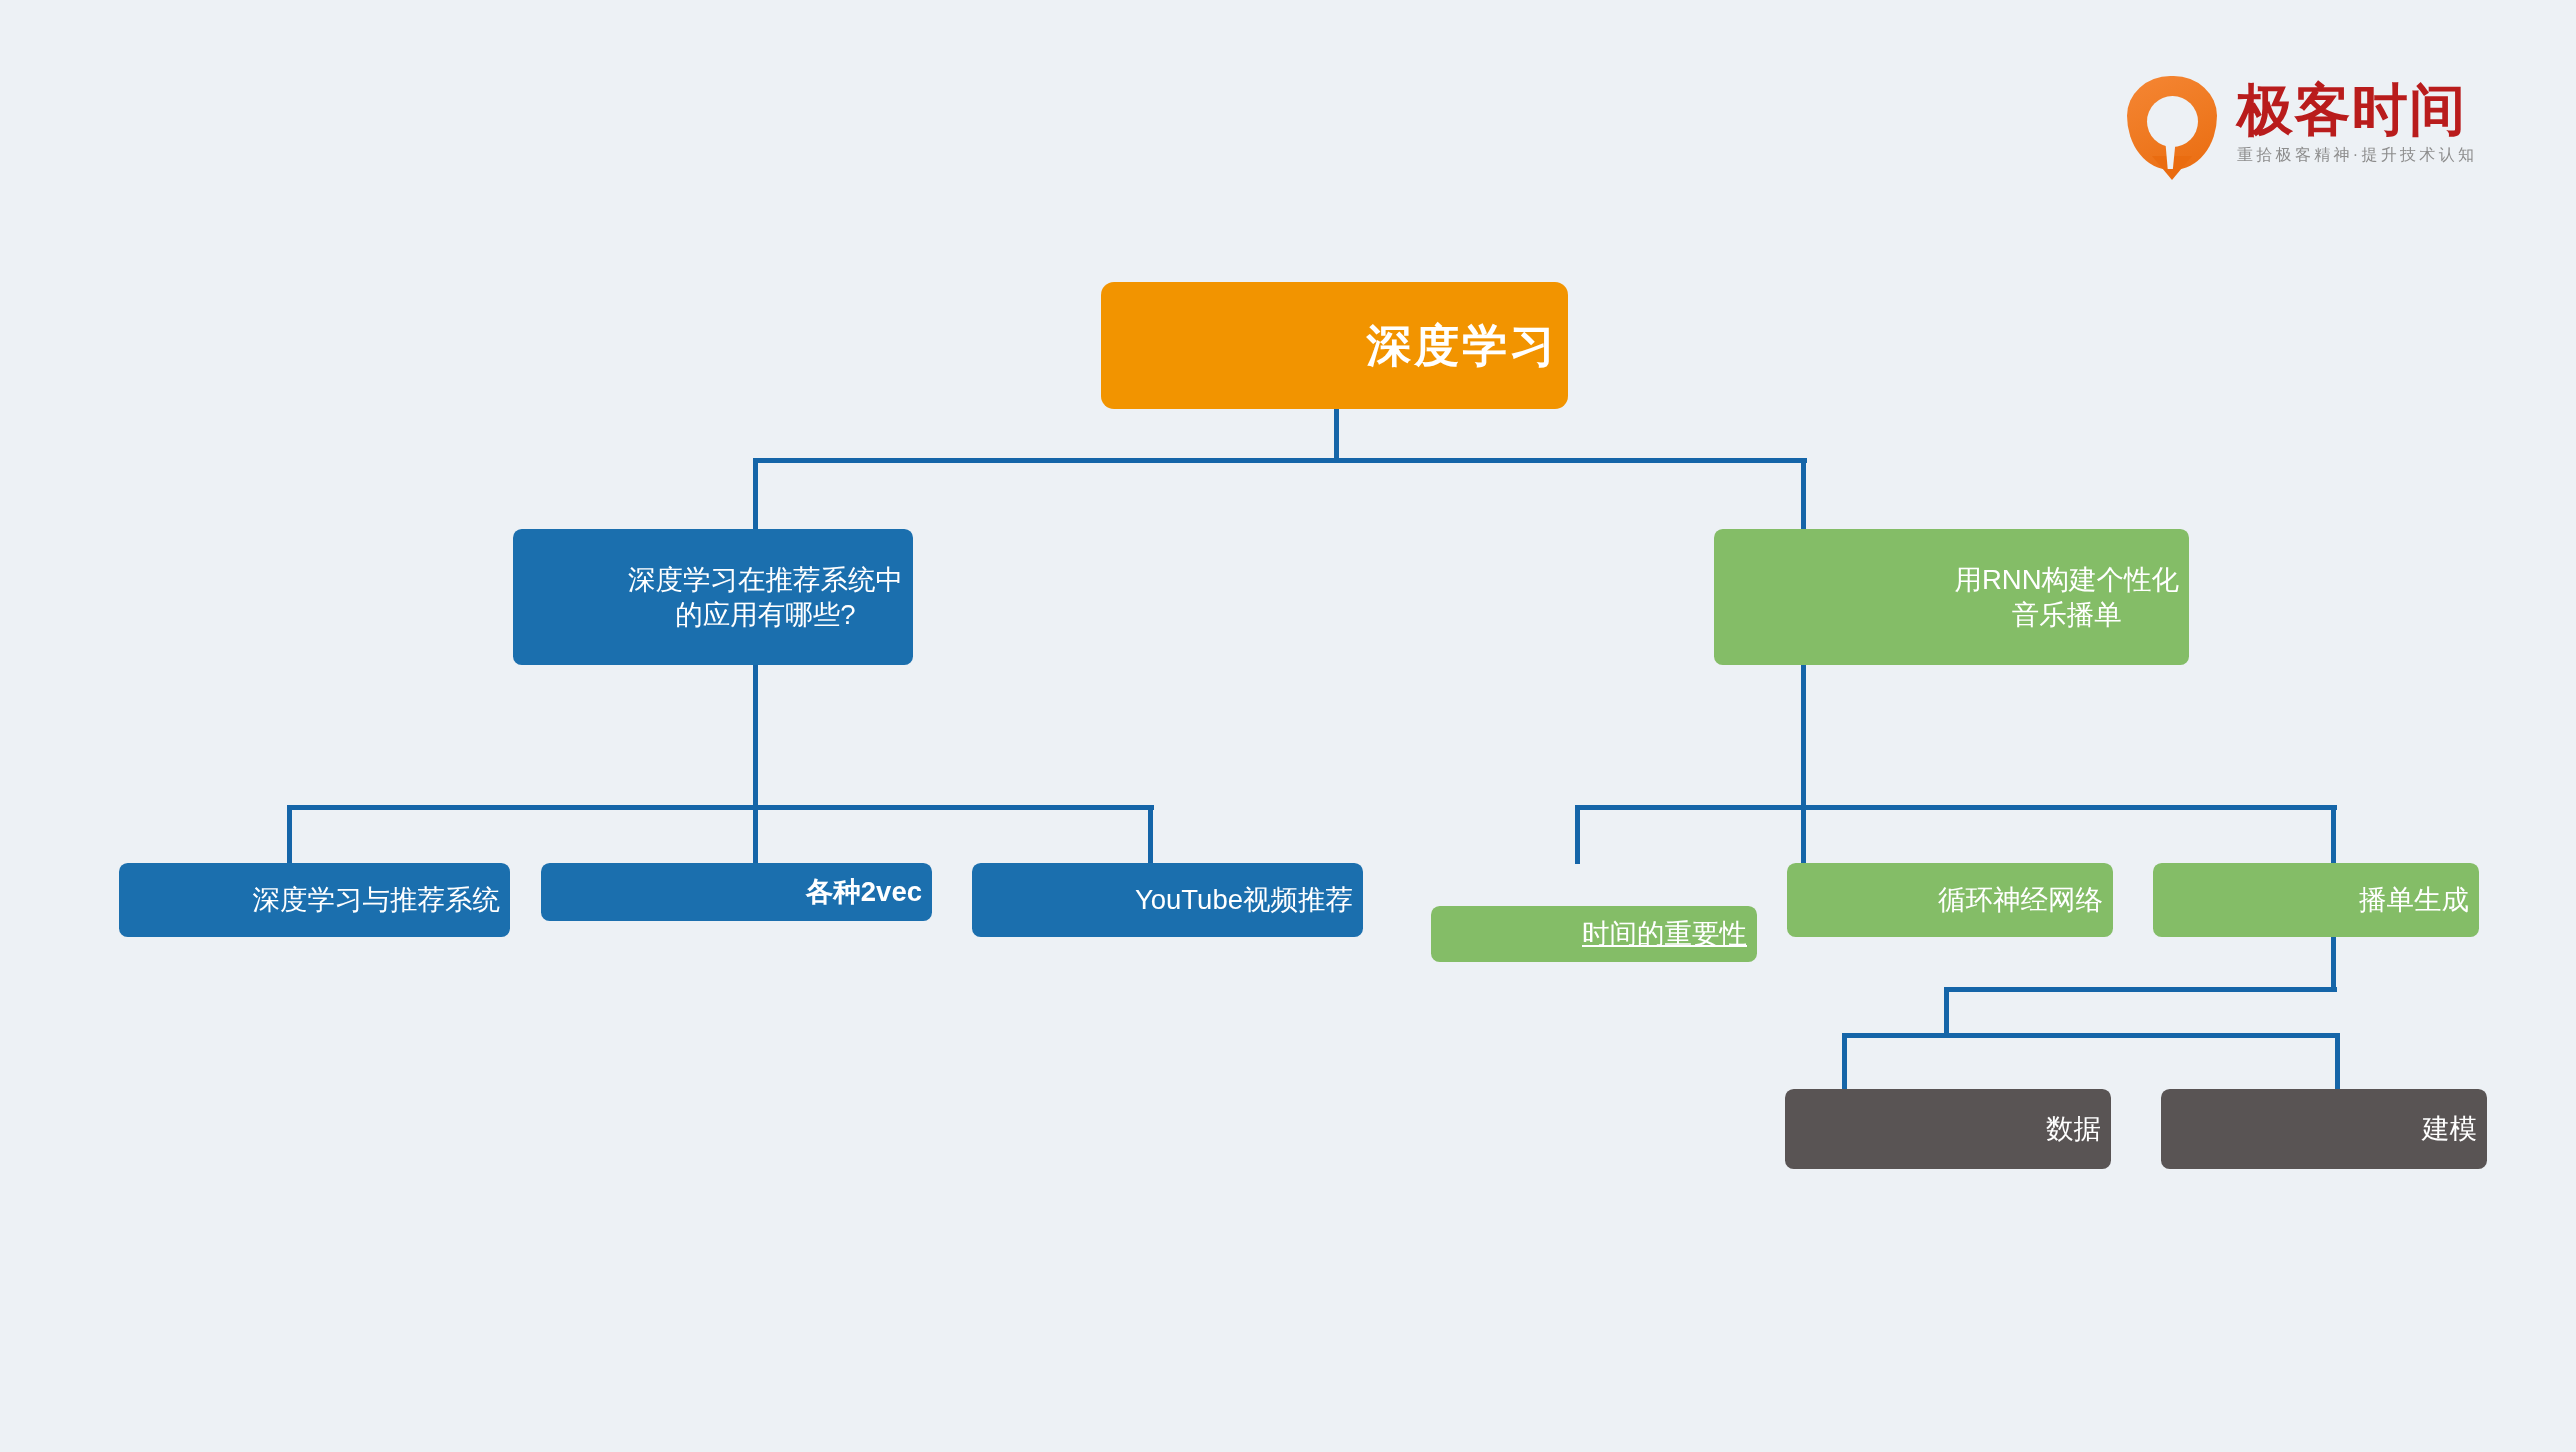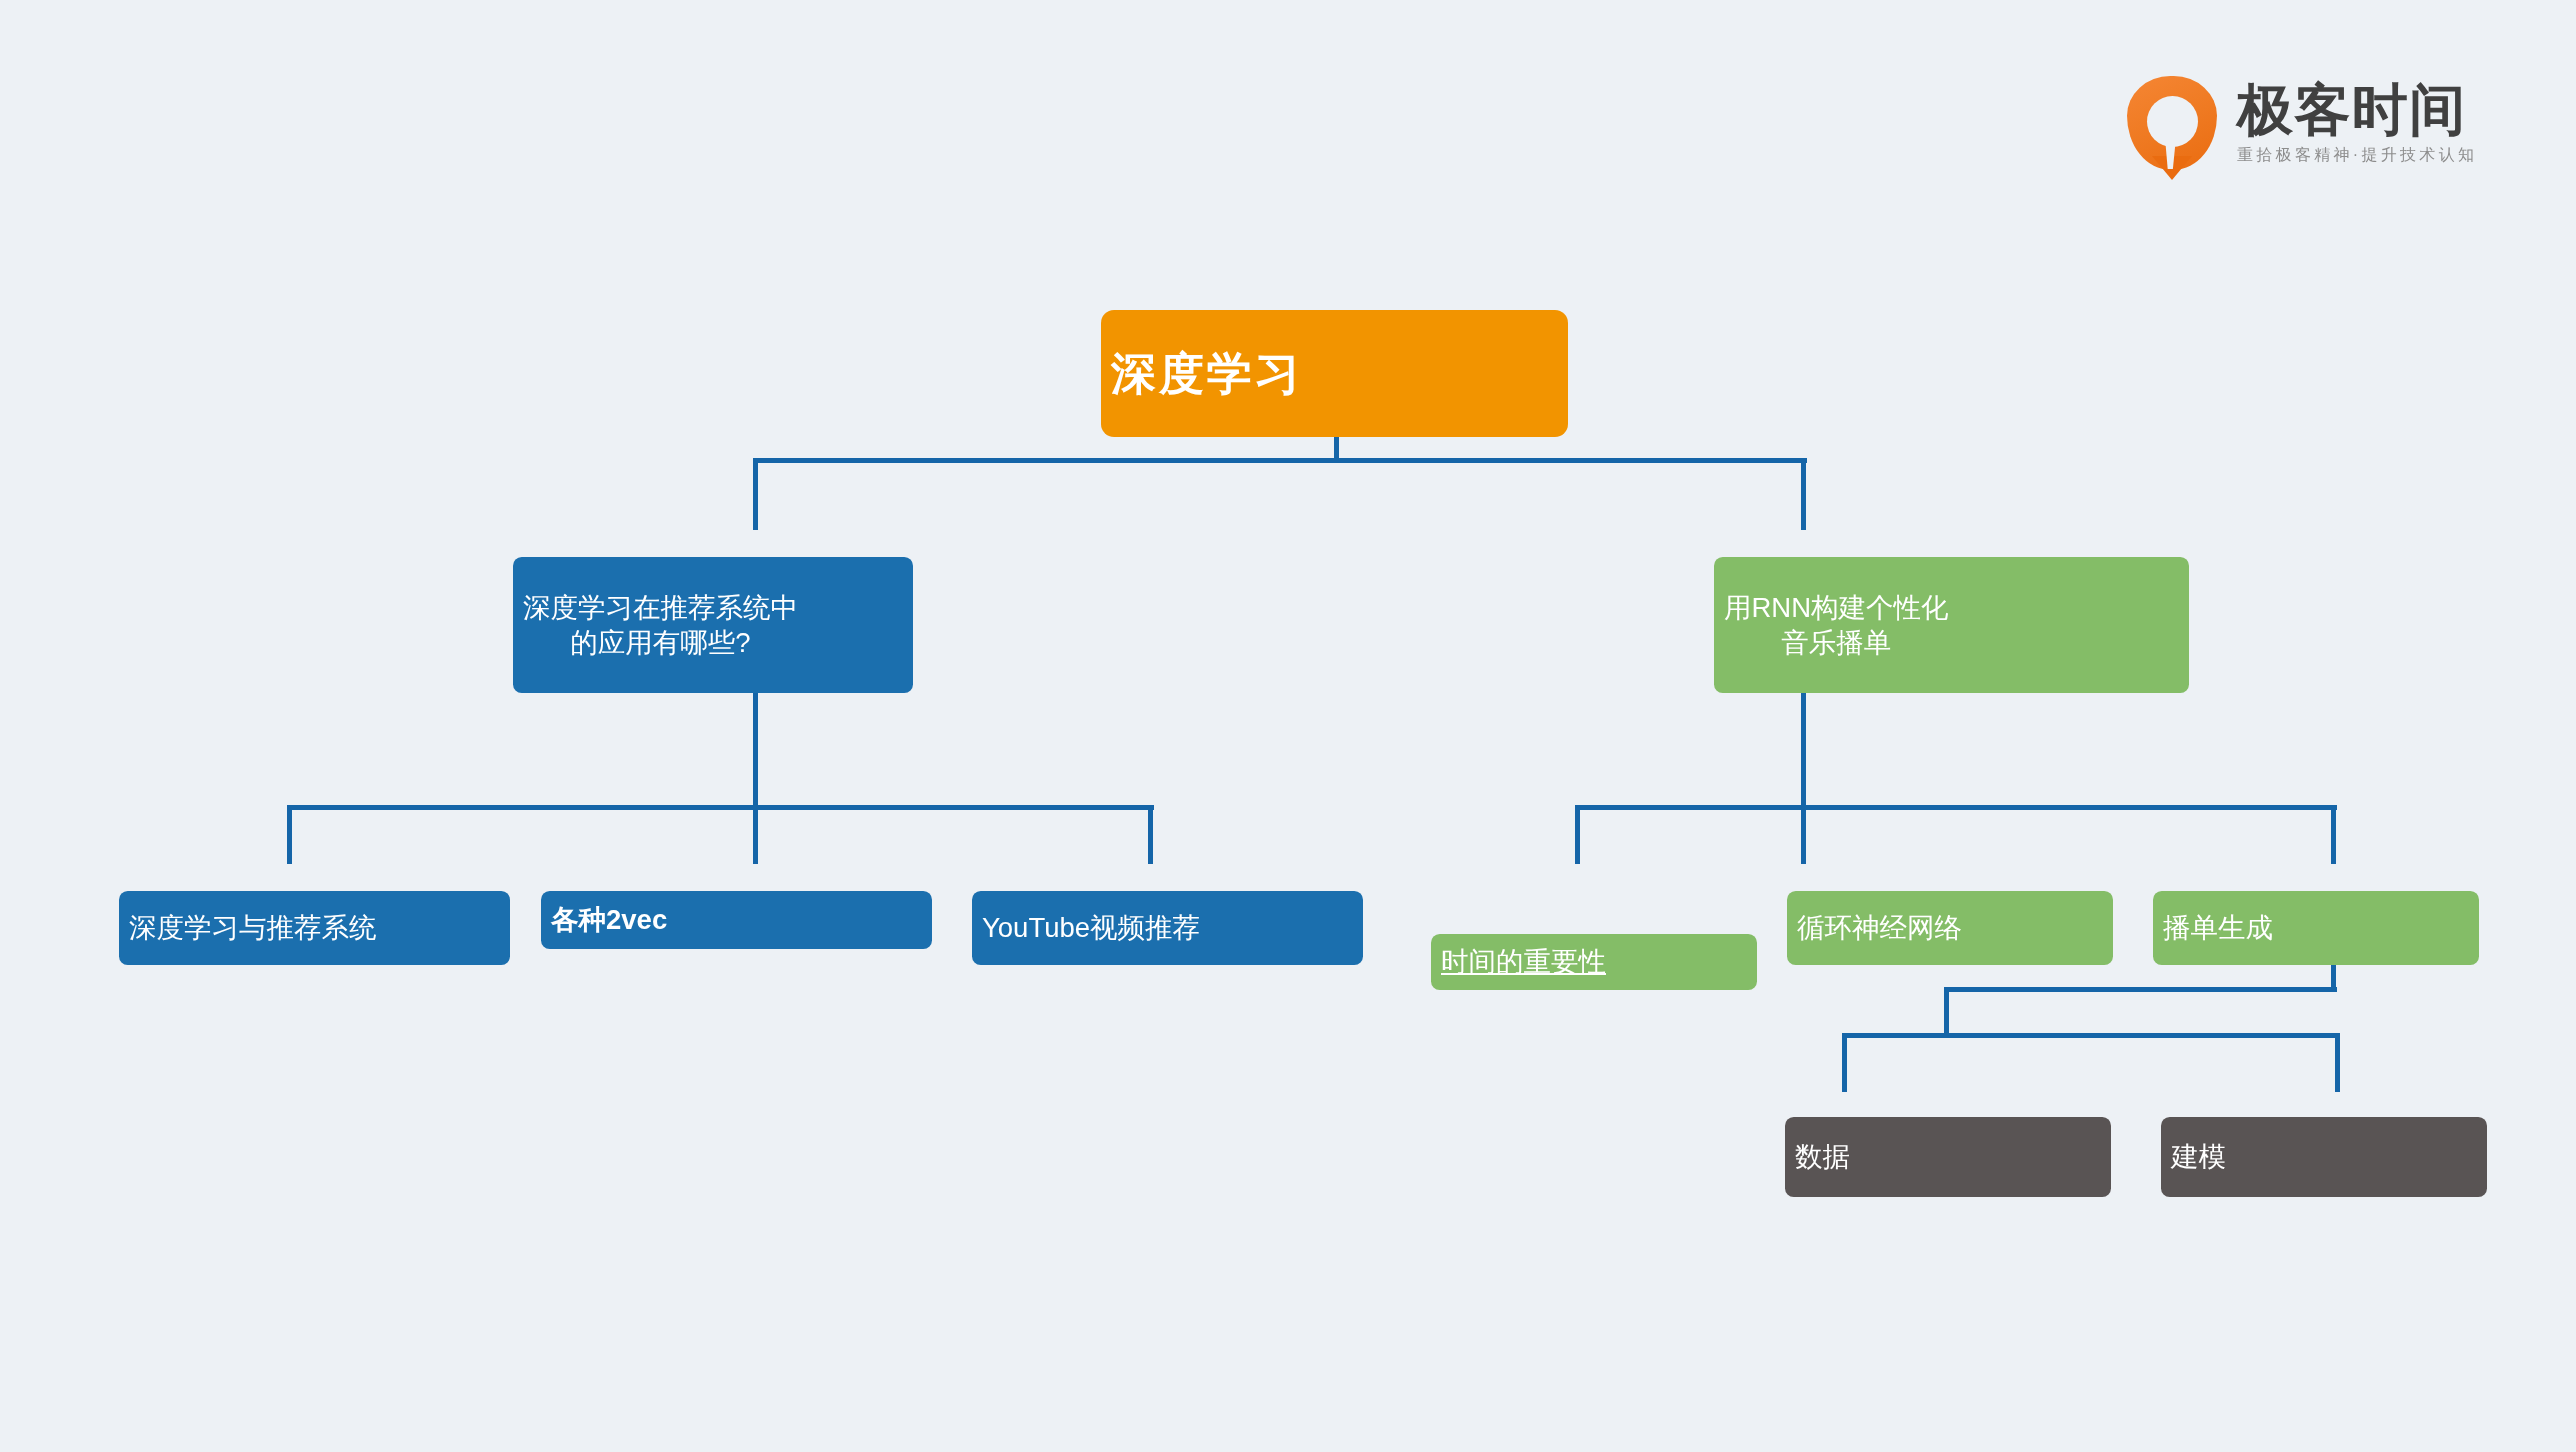--- a/index.html
+++ b/index.html
@@ -75,21 +75,21 @@
     clip-path: polygon(55% 0%, 100% 18%, 64% 100%, 22% 100%, 0% 42%);
   }
   .brand-text {
     display: flex;
     flex-direction: column;
     justify-content: center;
   }
   .brand-title {
     font-size: 56px;
     font-weight: 700;
-    color: #404040;
+    color: #b91c1c;
     letter-spacing: 1.4px;
     line-height: 1.06;
   }
   .brand-tagline {
     margin-top: 5.8px;
     font-size: 16px;
     color: #8d8d8d;
     letter-spacing: 3.3px;
     text-align: right;
   }
@@ -99,28 +99,27 @@
     position: absolute;
     background: #1565a8;
   }
 
   
   .node {
     position: absolute;
     box-sizing: border-box;
     display: flex;
     align-items: center;
-    justify-content: flex-start;
+    justify-content: flex-end;
     text-align: center;
     color: #ffffff;
     border-radius: 8.7px;
     z-index: 5;
     line-height: 1.28;
     padding: 0 10px;
-    margin-top: 28px;
   }
   .node .label { white-space: pre-line; display: block; }
 
   .node.root {
     background: #f29400;
     border-radius: 13px;
     font-size: 45px;
     font-weight: 700;
     letter-spacing: 2.9px;
   }

